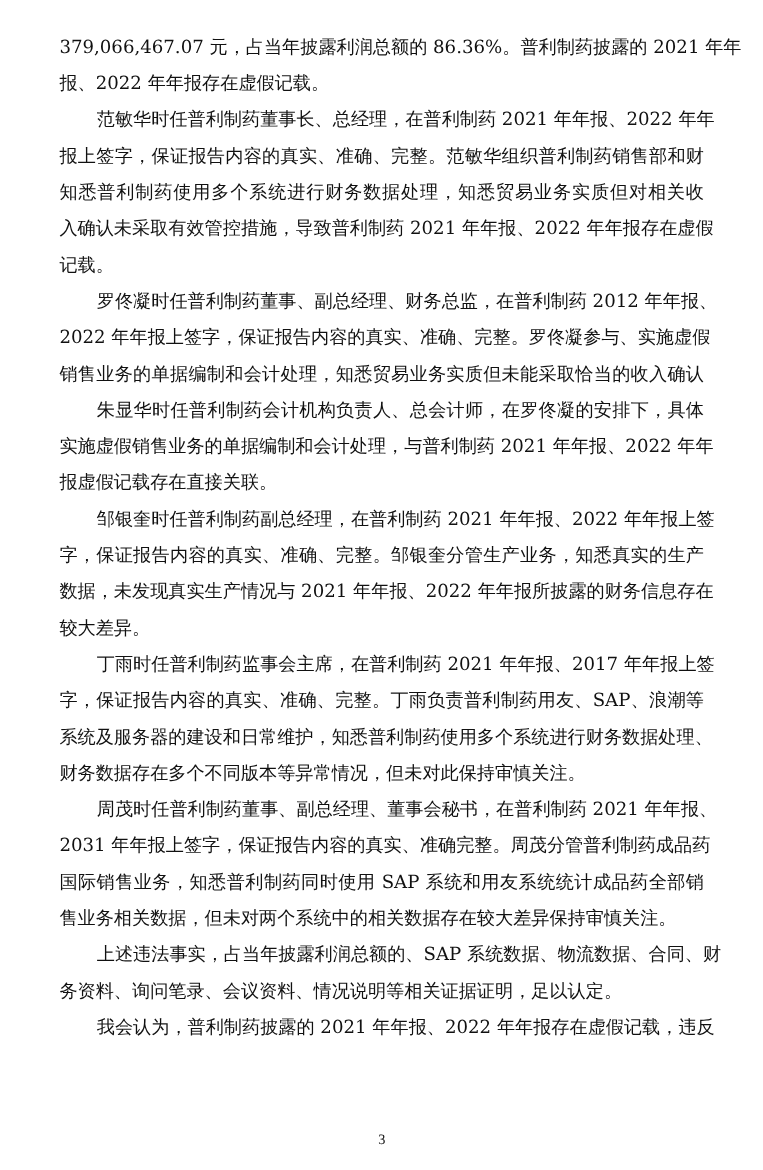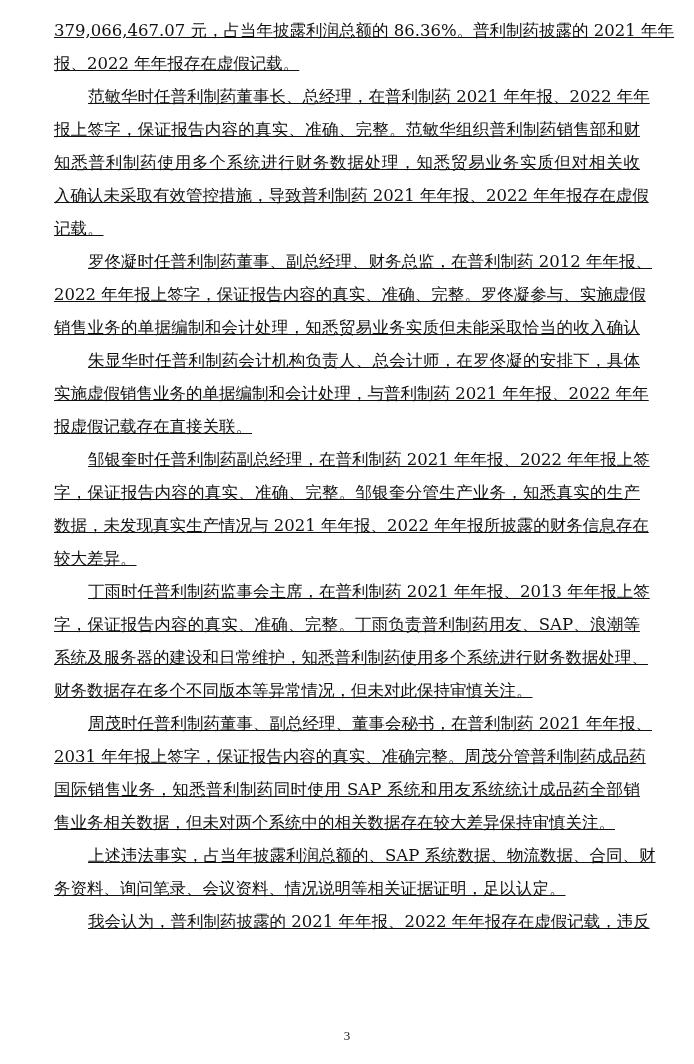--- a/index.html
+++ b/index.html
@@ -11,23 +11,22 @@
       width: 694px;
       height: 1064px;
       position: relative;
       overflow: hidden;
       font-family: "DejaVu Serif", "Liberation Serif", serif;
       color: #111111;
     }
     .page {
       position: absolute;
       left: 54px;
-      top: 14px;
+      top: 26px;
       width: 586px;
-      text-decoration: underline;
     }
     .line {
       height: 33px;
       line-height: 33px;
       font-size: 16.5px;
       white-space: nowrap;
       text-align: justify;
       text-align-last: justify;
       letter-spacing: 0px;
     }
@@ -78,21 +77,21 @@
   </div>
 
   <div>
     <div class="line indent">邹银奎时任普利制药副总经理，在普利制药 2021 年年报、2022 年年报上签</div>
     <div class="line">字，保证报告内容的真实、准确、完整。邹银奎分管生产业务，知悉真实的生产</div>
     <div class="line">数据，未发现真实生产情况与 2021 年年报、2022 年年报所披露的财务信息存在</div>
     <div class="line last">较大差异。</div>
   </div>
 
   <div>
-    <div class="line indent">丁雨时任普利制药监事会主席，在普利制药 2021 年年报、2013 年年报上签</div>
+    <div class="line indent">丁雨时任普利制药监事会主席，在普利制药 2021 年年报、2017 年年报上签</div>
     <div class="line">字，保证报告内容的真实、准确、完整。丁雨负责普利制药用友、SAP、浪潮等</div>
     <div class="line">系统及服务器的建设和日常维护，知悉普利制药使用多个系统进行财务数据处理、</div>
     <div class="line last">财务数据存在多个不同版本等异常情况，但未对此保持审慎关注。</div>
   </div>
 
   <div>
     <div class="line indent">周茂时任普利制药董事、副总经理、董事会秘书，在普利制药 2021 年年报、</div>
     <div class="line">2031 年年报上签字，保证报告内容的真实、准确完整。周茂分管普利制药成品药</div>
     <div class="line">国际销售业务，知悉普利制药同时使用 SAP 系统和用友系统统计成品药全部销</div>
     <div class="line last">售业务相关数据，但未对两个系统中的相关数据存在较大差异保持审慎关注。</div>

